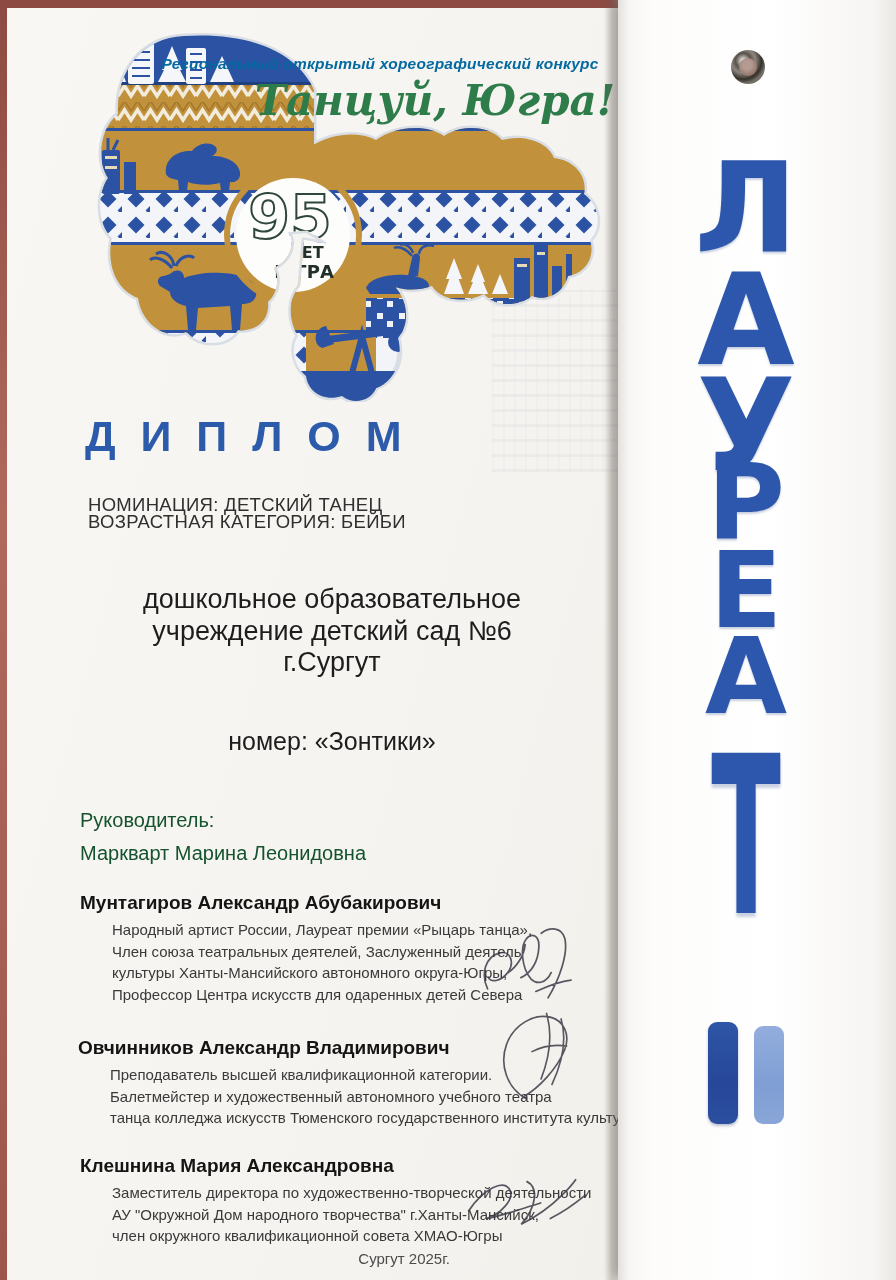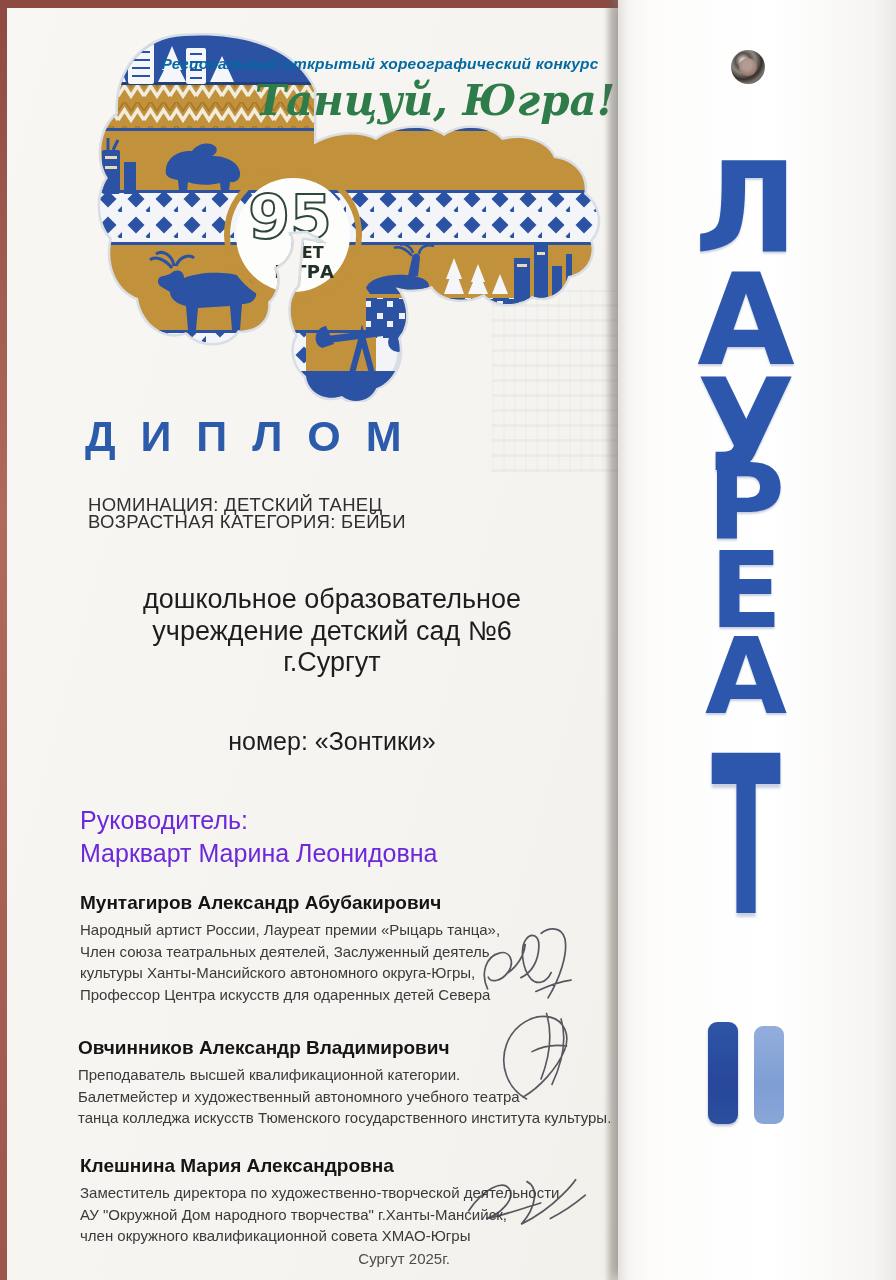--- a/index.html
+++ b/index.html
@@ -54,23 +54,23 @@
     font-style:italic;font-weight:bold;font-size:15.5px;color:#0369a1;letter-spacing:.2px;}
   .title{left:240px;top:76px;width:390px;text-align:center;
     font-family:"DejaVu Serif",serif;font-style:italic;font-weight:bold;font-size:42px;color:#2f7c4b;}
   
   .diplom{left:60px;top:412px;width:490px;text-align:left;font-weight:bold;font-size:43px;
     color:#2c5bab;letter-spacing:.58em;text-indent:.58em;}
   .nomline{left:88px;font-size:18.5px;color:#2f2f2f;letter-spacing:.3px;}
   .nom1{top:486px;margin-top:8px;} .nom2{top:511px;}
   .recip{left:118px;top:584px;width:428px;text-align:center;font-size:27px;line-height:31.5px;color:#1d1d1d;}
   .piece{left:118px;top:727px;width:428px;text-align:center;font-size:25px;color:#1d1d1d;}
-  .leader{left:80px;top:804px;font-size:25px;line-height:33px;color:#6d28d9;}
+  .leader{left:80px;top:804px;font-size:20px;line-height:33px;color:#14532d;}
   .jname{font-weight:bold;font-size:19px;color:#141414;}
-  .jcred{font-size:15px;line-height:21.5px;color:#3a3a3a;}
+  .jcred{font-size:15px;line-height:21.5px;color:#3a3a3a;margin-left:32px;}
   .j1n{left:80px;top:892px;} .j1c{left:80px;top:919px;}
   .j2n{left:78px;top:1037px;} .j2c{left:78px;top:1064px;}
   .j3n{left:80px;top:1155px;} .j3c{left:80px;top:1182px;}
   .placeyear{left:130px;top:1250px;width:320px;text-align:right;font-size:15px;color:#4c4c4c;}
   .sig{stroke:#3c3c48;stroke-width:1.8;fill:none;stroke-linecap:round;opacity:.85;}
   .sig1{left:478px;top:924px;transform:rotate(-6deg);}
   .sig2{left:492px;top:1004px;}
   .sig3{left:464px;top:1168px;}
   .map{left:64px;top:30px;width:556px;height:372px;}
 </style>

